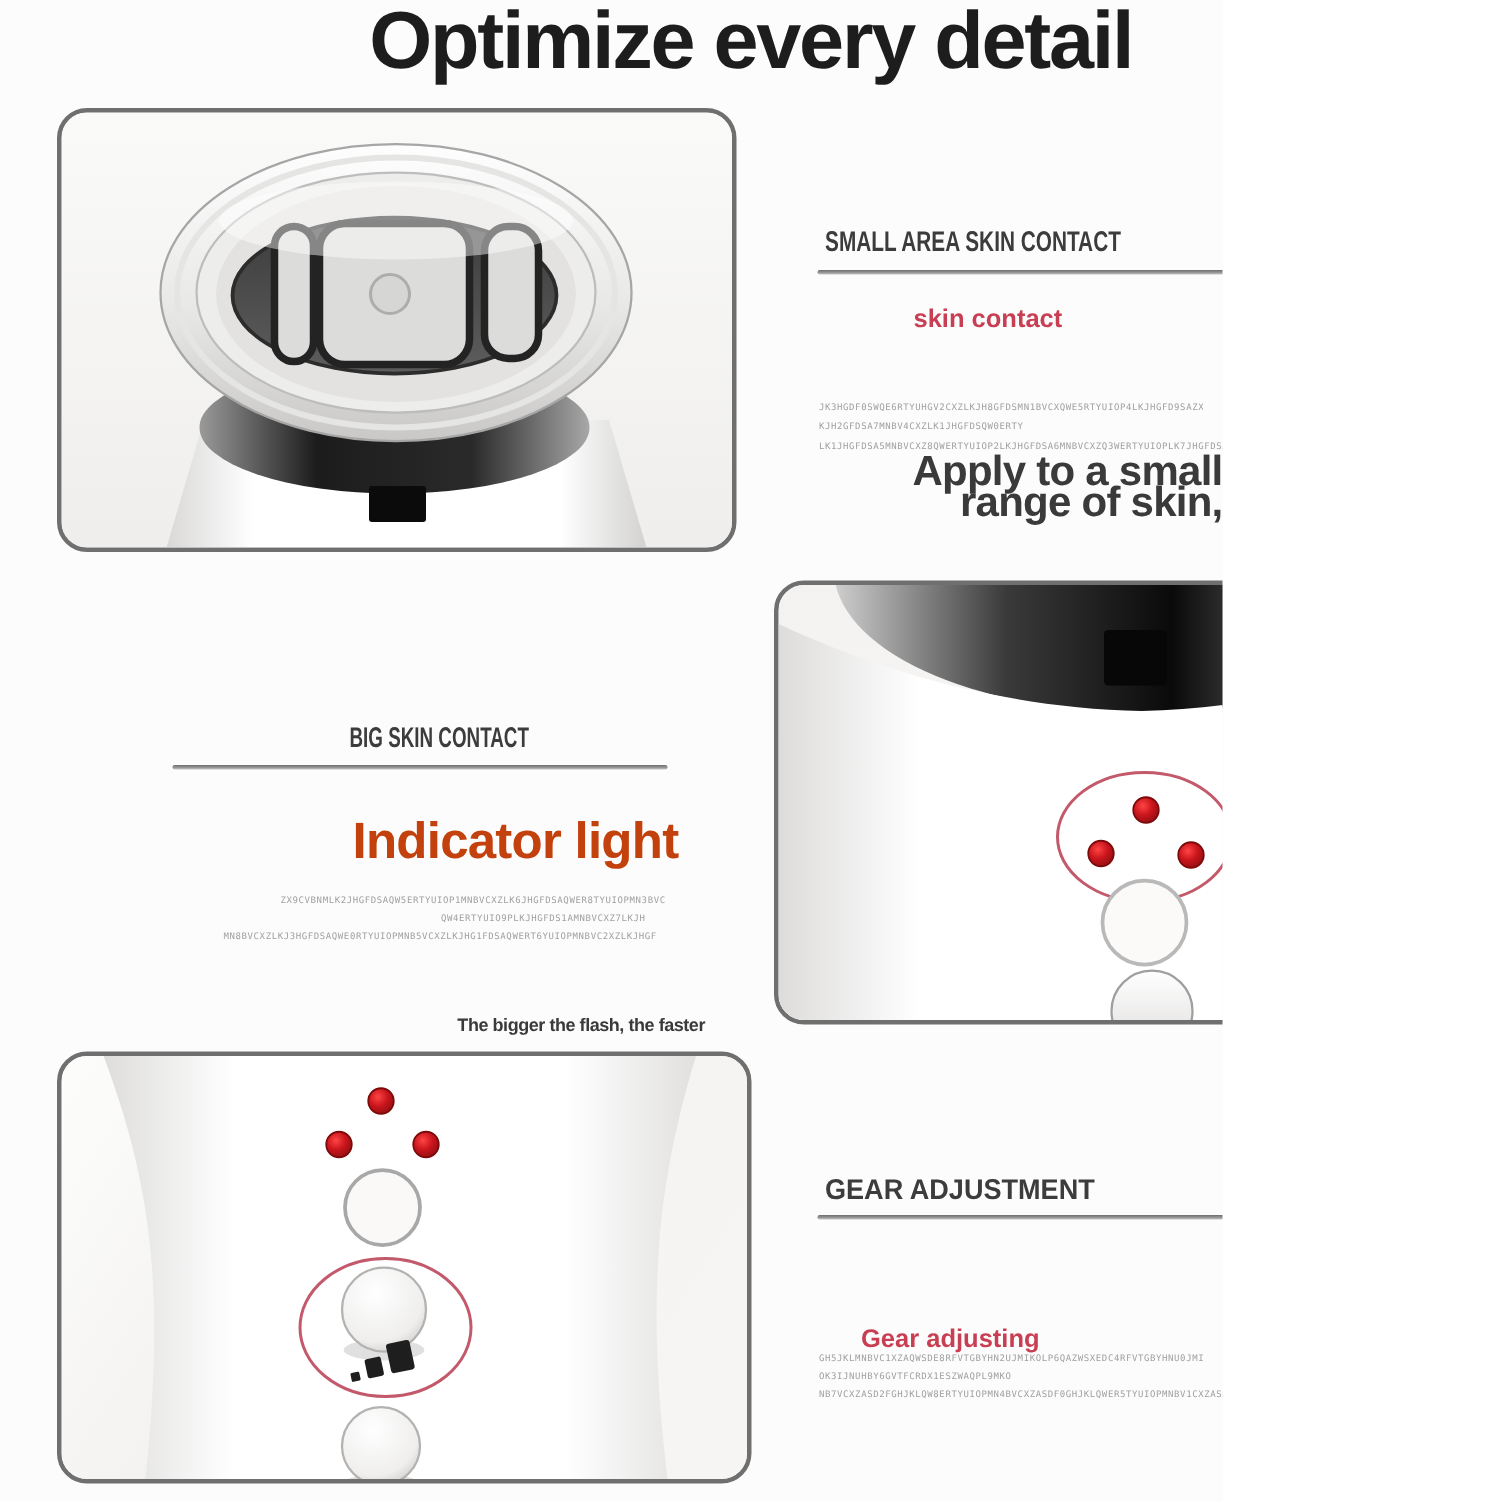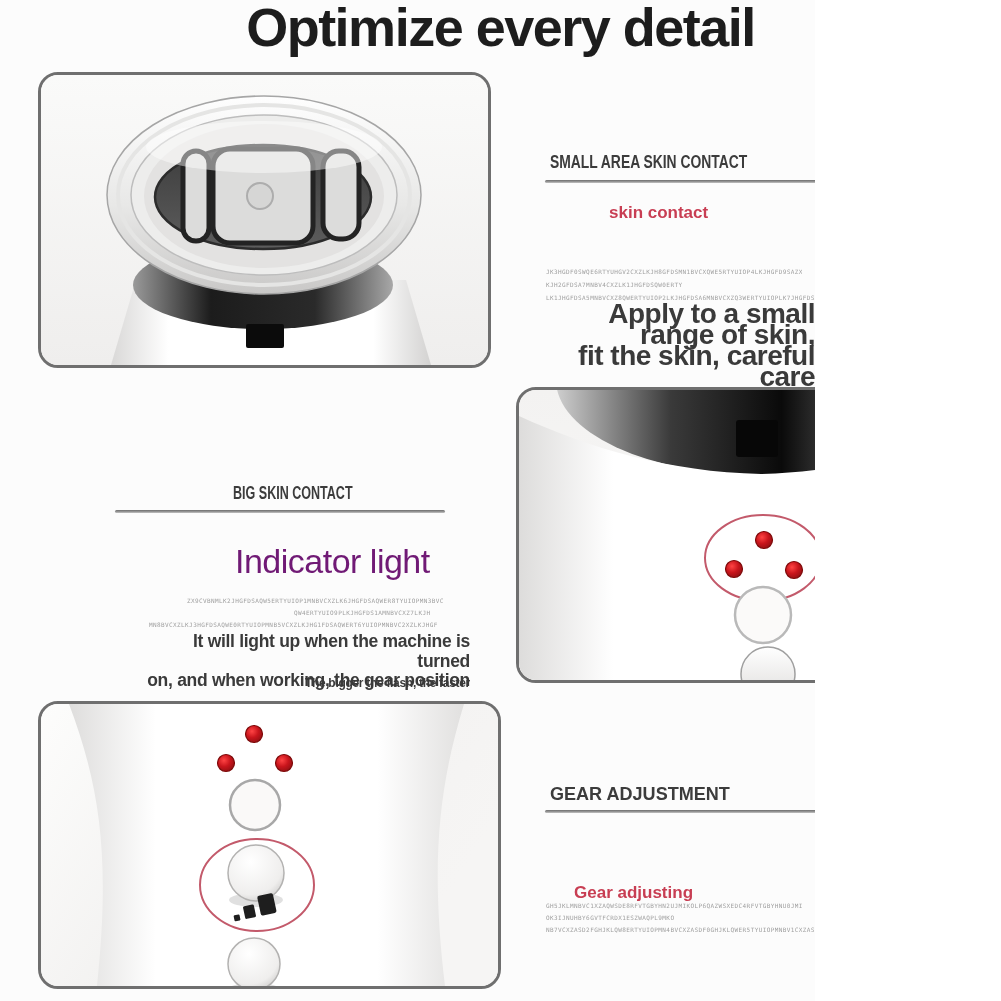--- a/index.html
+++ b/index.html
@@ -25,22 +25,22 @@
   .rule{position:absolute;height:3px;border-radius:2px;
         background:linear-gradient(#6d6d6d,#9a9a9a 60%,#c6c6c6);}
   .rule-small{left:545px;top:180px;width:330px;}
   .rule-big{left:115px;top:510px;width:330px;}
   .rule-gear{left:545px;top:810px;width:330px;}
 
   .red-sub{position:absolute;font-size:17px;font-weight:700;color:#c83e53;white-space:nowrap;}
   .sub-skin{left:574px;top:203px;margin-left:35px;}
   .sub-gear{left:574px;top:871px;margin-top:12px;}
 
-  .big-red{position:absolute;left:235px;top:542px;font-size:34px;font-weight:400;
-           color:#701a75;letter-spacing:-0.5px;white-space:nowrap;}
+  .big-red{position:absolute;left:235px;top:542px;font-size:34px;font-weight:700;
+           color:#c2410c;letter-spacing:-0.5px;white-space:nowrap;}
 
   .garble{position:absolute;overflow:hidden;white-space:nowrap;height:7px;
           font-family:"DejaVu Sans Mono",monospace;font-size:6px;line-height:7px;
           color:#a0a0a0;letter-spacing:0.4px;}
 
   .body-bold{position:absolute;font-weight:700;color:#3a3a3a;}
   .apply-text{left:573px;top:303px;font-size:28px;line-height:21px;letter-spacing:-0.5px;text-align:right;}
   .indicator-text{left:140px;top:632px;width:330px;text-align:right;
                   font-size:17.5px;line-height:19.5px;letter-spacing:-0.3px;}
   .flash-text{left:140px;top:676px;width:330px;text-align:right;
@@ -193,33 +193,28 @@
   </div>
 
   <div class="sec-header hdr-small">SMALL AREA SKIN CONTACT</div>
   <div class="rule rule-small"></div>
   <div class="red-sub sub-skin">skin contact</div>
   <div class="garble" style="left:546px;top:268px;width:256px;">JK3HGDF0SWQE6RTYUHGV2CXZLKJH8GFDSMN1BVCXQWE5RTYUIOP4LKJHGFD9SAZXC</div>
   <div class="garble" style="left:546px;top:281px;width:146px;">KJH2GFDSA7MNBV4CXZLK1JHGFDSQW0ERTY</div>
   <div class="garble" style="left:546px;top:294px;width:306px;">LK1JHGFDSA5MNBVCXZ8QWERTYUIOP2LKJHGFDSA6MNBVCXZQ3WERTYUIOPLK7JHGFDSAMN0BVC</div>
   <div class="body-bold apply-text">
     <div>Apply to a small range of skin,</div>
-    <div>fit the skin, careful care</div>
   </div>
 
   <div class="sec-header hdr-big">BIG SKIN CONTACT</div>
   <div class="rule rule-big"></div>
   <div class="big-red">Indicator light</div>
   <div class="garble" style="left:187px;top:597px;width:258px;">ZX9CVBNMLK2JHGFDSAQW5ERTYUIOP1MNBVCXZLK6JHGFDSAQWER8TYUIOPMN3BVC</div>
   <div class="garble" style="left:294px;top:609px;width:151px;">QW4ERTYUIO9PLKJHGFDS1AMNBVCXZ7LKJH</div>
   <div class="garble" style="left:149px;top:621px;width:296px;">MN8BVCXZLKJ3HGFDSAQWE0RTYUIOPMNB5VCXZLKJHG1FDSAQWERT6YUIOPMNBVC2XZLKJHGF</div>
-  <div class="body-bold indicator-text">
-    <div>It will light up when the machine is turned</div>
-    <div>on, and when working, the gear position</div>
-  </div>
   <div class="body-bold flash-text">The bigger the flash, the faster</div>
 
   <div class="sec-header hdr-gear">GEAR ADJUSTMENT</div>
   <div class="rule rule-gear"></div>
   <div class="red-sub sub-gear">Gear adjusting</div>
   <div class="garble" style="left:546px;top:902px;width:256px;">GH5JKLMNBVC1XZAQWSDE8RFVTGBYHN2UJMIKOLP6QAZWSXEDC4RFVTGBYHNU0JMI</div>
   <div class="garble" style="left:546px;top:914px;width:146px;">OK3IJNUHBY6GVTFCRDX1ESZWAQPL9MKO</div>
   <div class="garble" style="left:546px;top:926px;width:311px;">NB7VCXZASD2FGHJKLQW8ERTYUIOPMN4BVCXZASDF0GHJKLQWER5TYUIOPMNBV1CXZASDFG</div>
 
 </div>

